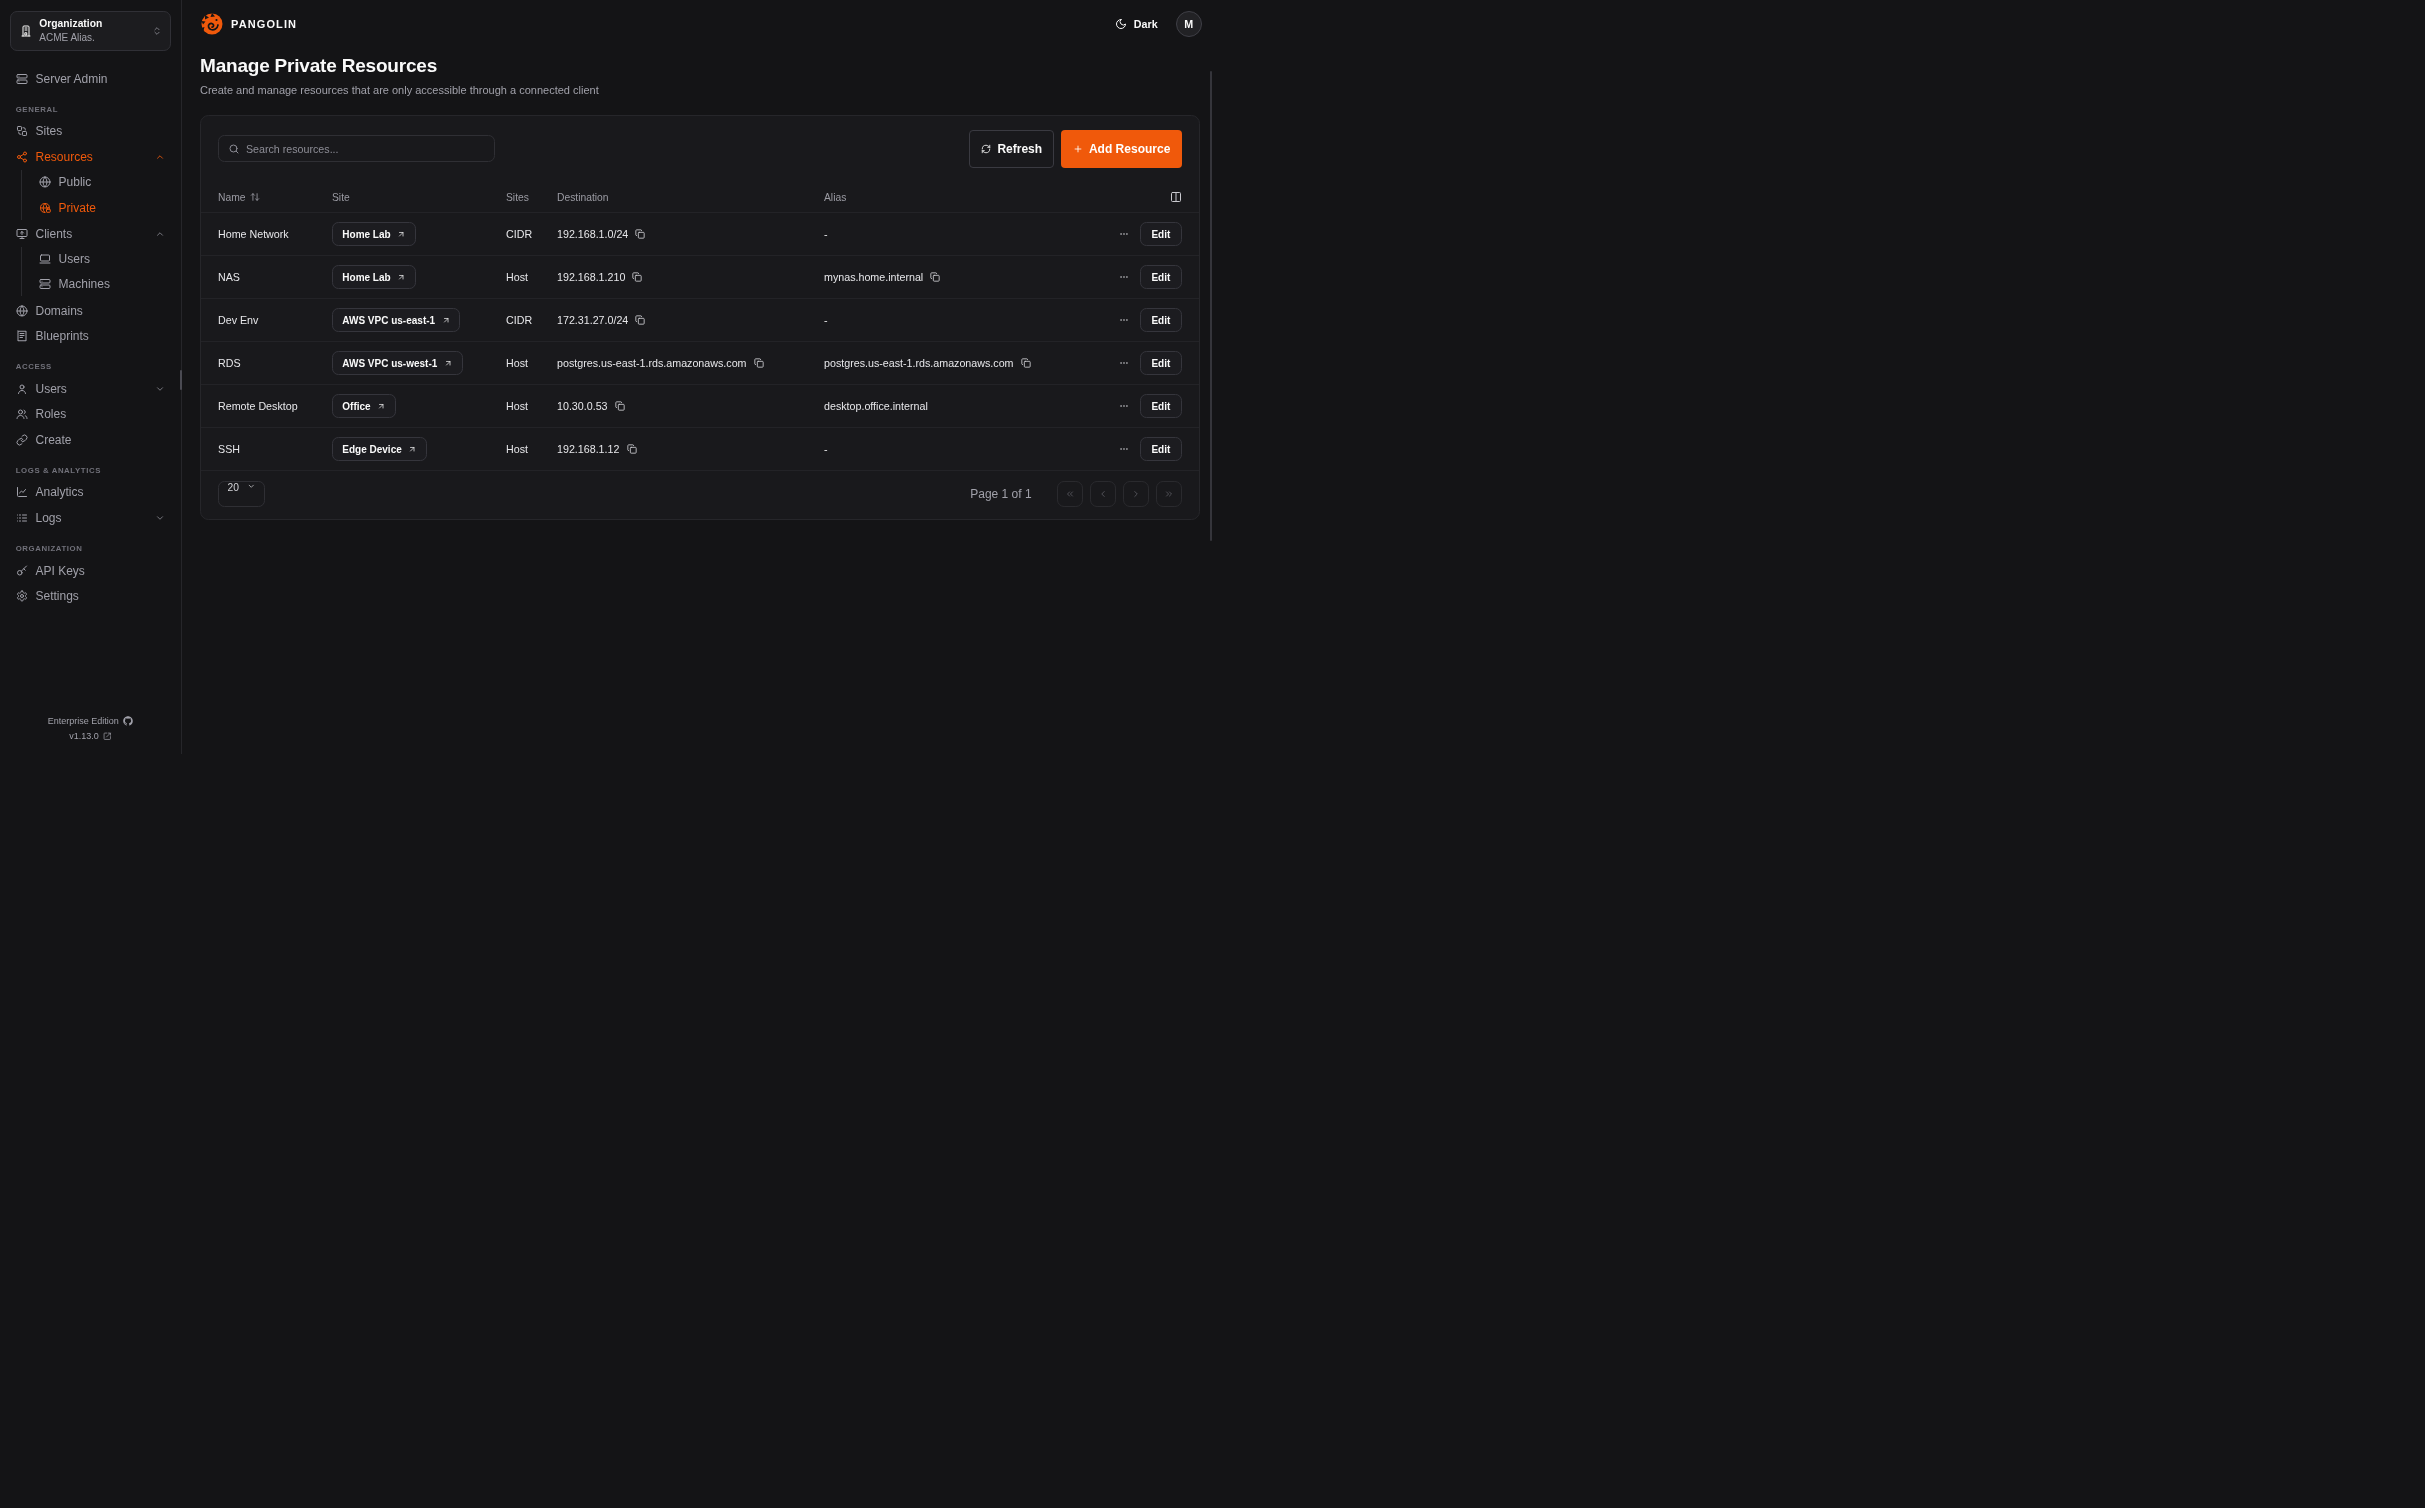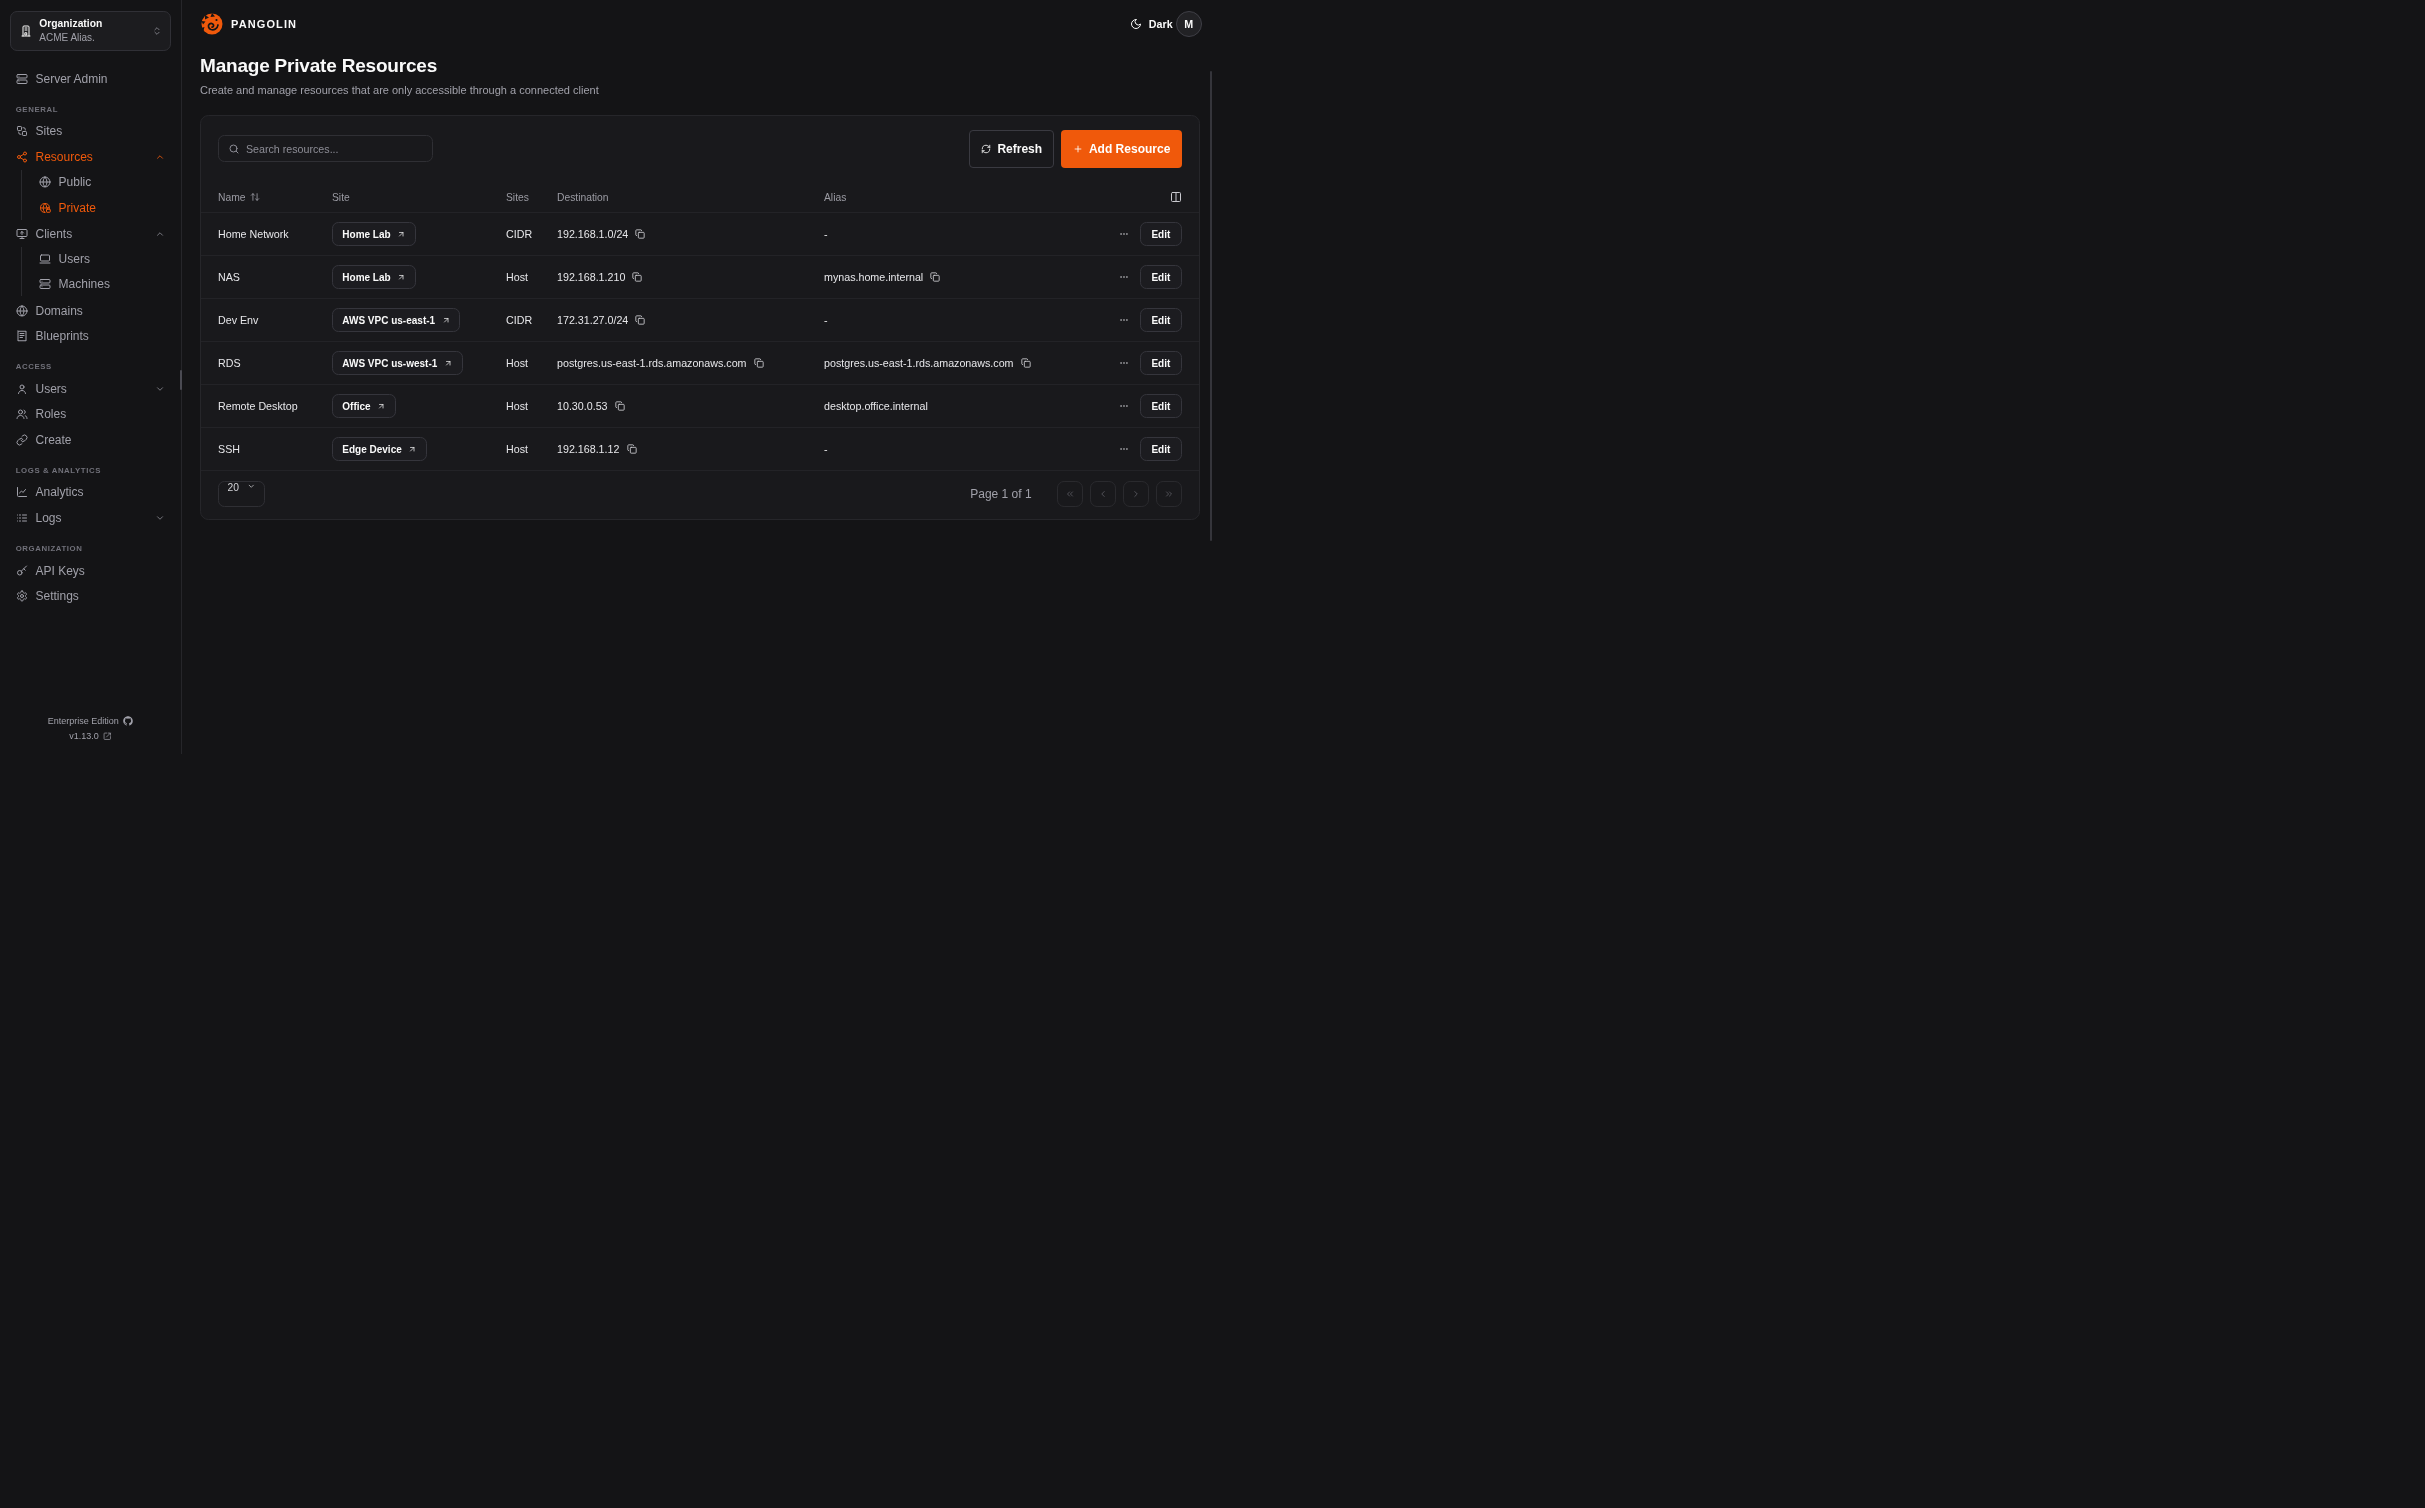--- a/index.html
+++ b/index.html
@@ -32,31 +32,31 @@
   .section{font-size:7.8px;font-weight:700;letter-spacing:0.6px;color:#71717a;margin:14.2px 0 5.7px 5.7px}
   .subnav{margin:0.7px 0 2.1px 10.7px;border-left:0.7px solid #2a2a2e;padding-left:11.4px}
   .sb-footer{margin-top:auto;color:#a1a1aa;font-size:9px;display:flex;flex-direction:column;gap:5px;align-items:center;padding-bottom:2.8px}
   .sb-footer .frow{display:flex;align-items:center;gap:4.3px}
 
   
   .main{position:absolute;left:182px;right:0;top:0;bottom:0;padding-left:18px}
   .topbar{display:flex;align-items:center;justify-content:space-between;padding:11.4px 11.4px 0 0}
   .brand{display:flex;align-items:center;gap:7.1px}
   .brand-name{font-weight:700;font-size:11px;letter-spacing:1.1px}
-  .top-right{display:flex;align-items:center;gap:3px}
+  .top-right{display:flex;align-items:center;gap:18px}
   .theme-toggle{display:flex;align-items:center;gap:6.4px;font-weight:600;font-size:10.7px;cursor:pointer;color:#fafafa}
   .avatar{width:26px;height:26px;border-radius:50%;background:#222225;border:0.7px solid #3f3f46;
     display:flex;align-items:center;justify-content:center;font-weight:700;font-size:10.7px;cursor:pointer}
   .page-head{padding-right:28.5px}
   .page-head h1{font-size:19px;font-weight:800;letter-spacing:-0.2px;margin:18px 0 6.4px}
   .page-sub{color:#a1a1aa;font-size:11px}
 
   .card{margin:19px 13px 0 0;border:0.7px solid #26262a;background:#19191c;border-radius:8.5px;overflow:hidden}
   .toolbar{display:flex;align-items:center;justify-content:space-between;padding:14.2px 17px}
-  .search{display:flex;align-items:center;gap:6.4px;width:215px;height:27px;border:0.7px solid #2f2f34;
+  .search{display:flex;align-items:center;gap:6.4px;width:277px;height:27px;border:0.7px solid #2f2f34;
     border-radius:6.4px;padding:0 8.5px;color:#8d8d96}
   .search input{background:none;border:none;outline:none;color:#e4e4e7;font:inherit;flex:1;min-width:0}
   .search input::placeholder{color:#8d8d96}
   .toolbar-actions{display:flex;gap:7.1px}
   .btn{display:flex;align-items:center;gap:6.4px;height:38px;padding:0 10.7px;border-radius:4px;
     font-weight:700;font-size:12px;cursor:pointer;border:0.7px solid transparent;background:none;color:#fafafa}
   .btn-outline{border-color:#3a3a41}
   .btn-primary{background:#f0590b;color:#fff}
 
   .thead,.trow{display:grid;grid-template-columns:114px 174px 51px 267px 1fr 107px;

